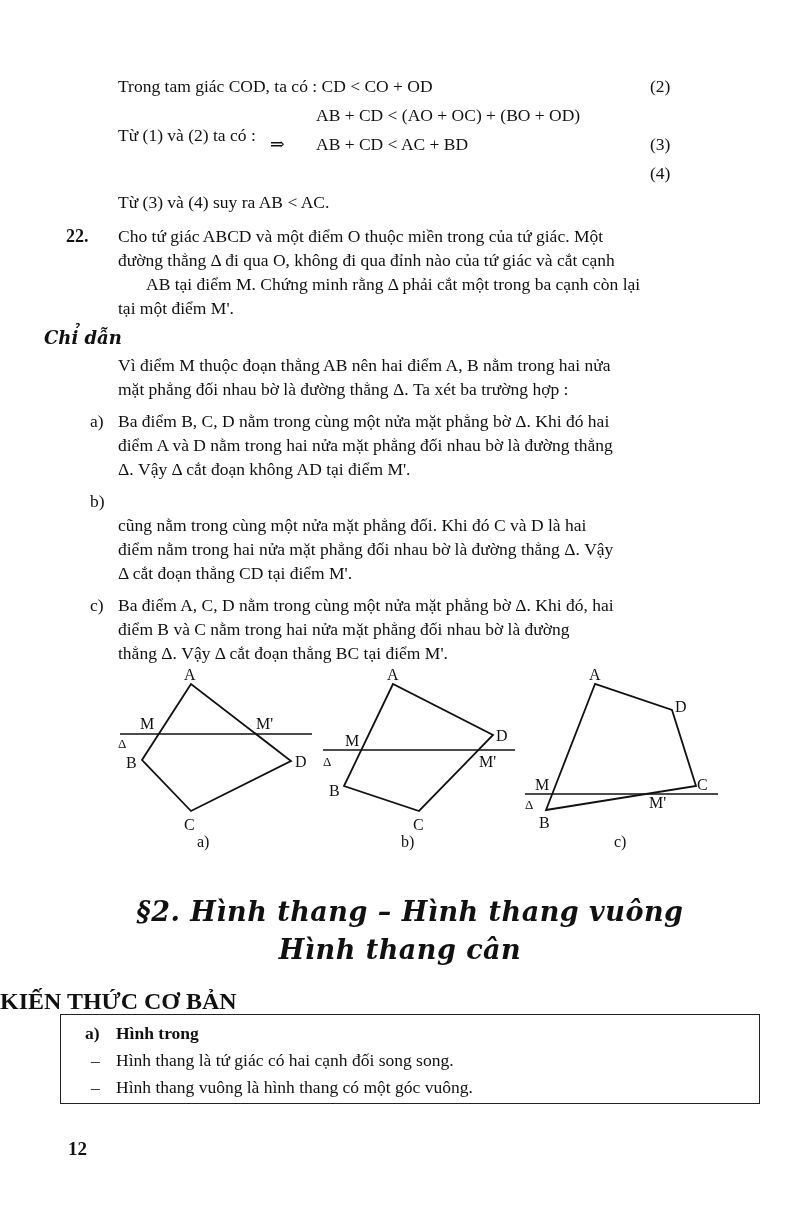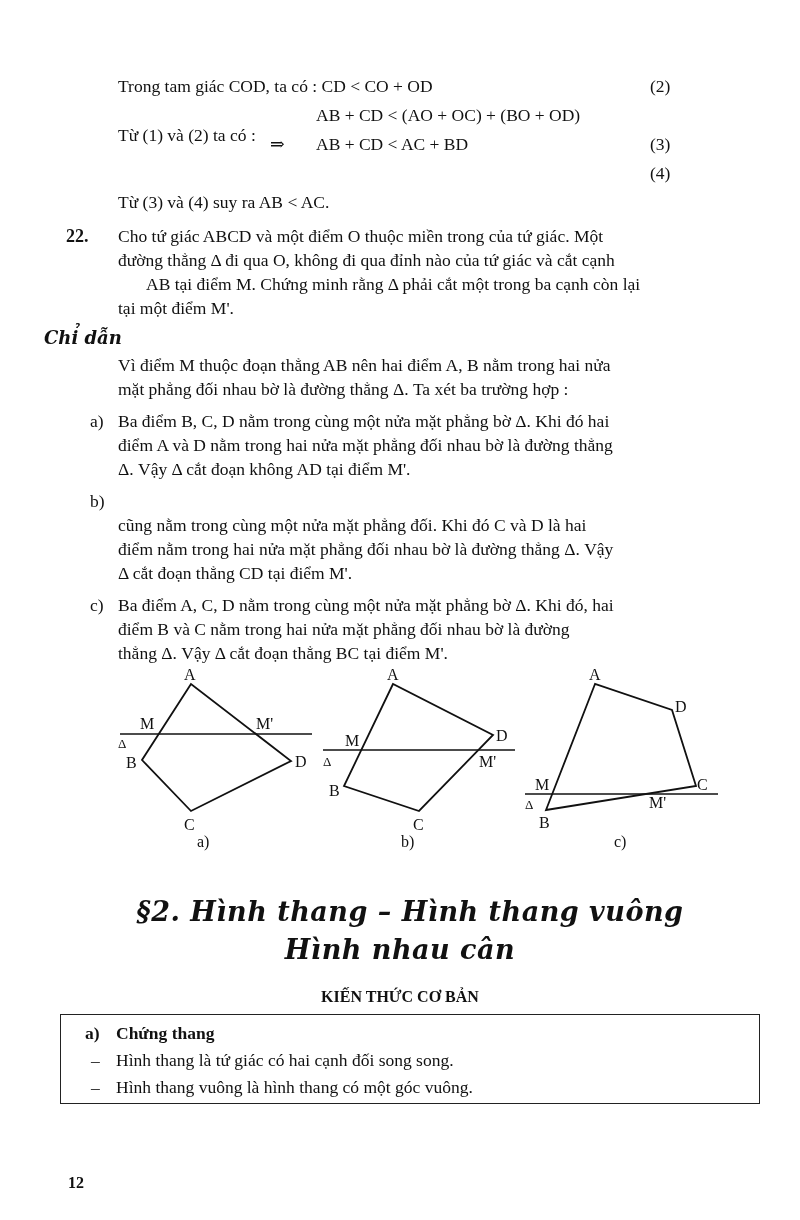--- a/index.html
+++ b/index.html
@@ -18,22 +18,22 @@
     .heading-it {
       position: absolute; font-style: italic; font-weight: bold; font-size: 18px;
       font-family: "DejaVu Serif", serif; left: 0; width: 800px; text-align: left; padding-left: 44px;
     }
     .sec-title {
       position: absolute; left: 0; width: 820px; text-align: center;
       font-family: "DejaVu Serif", serif; font-style: italic; font-weight: bold;
       font-size: 27px; line-height: 40px; letter-spacing: 0.5px;
     }
     .kt-title {
-      position: absolute; left: 0; width: 800px; text-align: center;
-      font-family: "Liberation Serif", serif; font-weight: bold; font-size: 16px;
+      position: absolute; left: 0; width: 800px; 
+      font-family: "Liberation Serif", serif; font-weight: bold; font-size: 24px;
     }
     .box {
       position: absolute; left: 60px; top: 1014px; width: 700px; height: 90px;
       border: 1.5px solid #222; box-sizing: border-box;
     }
     .fig { position: absolute; }
     .fig svg text { font-family: "Liberation Serif", serif; font-size: 16px; fill: #111; }
   </style>
 </head>
 <body>
@@ -118,26 +118,26 @@
       <text x="20" y="130">M</text>
       <text x="182" y="130">C</text>
       <text x="10" y="149" style="font-size:13px">Δ</text>
       <text x="134" y="148">M'</text>
       <text x="24" y="168">B</text>
       <text x="99" y="187">c)</text>
     </svg>
   </div>
 
   <div class="sec-title" style="top:892px;">§2. Hình thang – Hình thang vuông</div>
-  <div class="sec-title" style="top:930px; width:800px;">Hình nhau cân</div>
+  <div class="sec-title" style="top:930px; width:800px;">Hình thang cân</div>
   <div class="kt-title" style="top:988px;">KIẾN THỨC CƠ BẢN</div>
 
   <div class="box">
     <div class="line" style="left:24px; top:6px; font-weight:bold;">a)</div>
-    <div class="line" style="left:55px; top:6px; font-weight:bold;">Chứng thang</div>
+    <div class="line" style="left:55px; top:6px; font-weight:bold;">Hình trong</div>
     <div class="line" style="left:30px; top:33px;">–</div>
     <div class="line" style="left:55px; top:33px;">Hình thang là tứ giác có hai cạnh đối song song.</div>
     <div class="line" style="left:30px; top:60px;">–</div>
     <div class="line" style="left:55px; top:60px;">Hình thang vuông là hình thang có một góc vuông.</div>
   </div>
 
-  <div class="pnum" style="left:68px; top:1171px; font-size:16px;">12</div>
+  <div class="pnum" style="left:68px; top:1137px; font-size:19px;">12</div>
 </div>
 
 </body></html>

